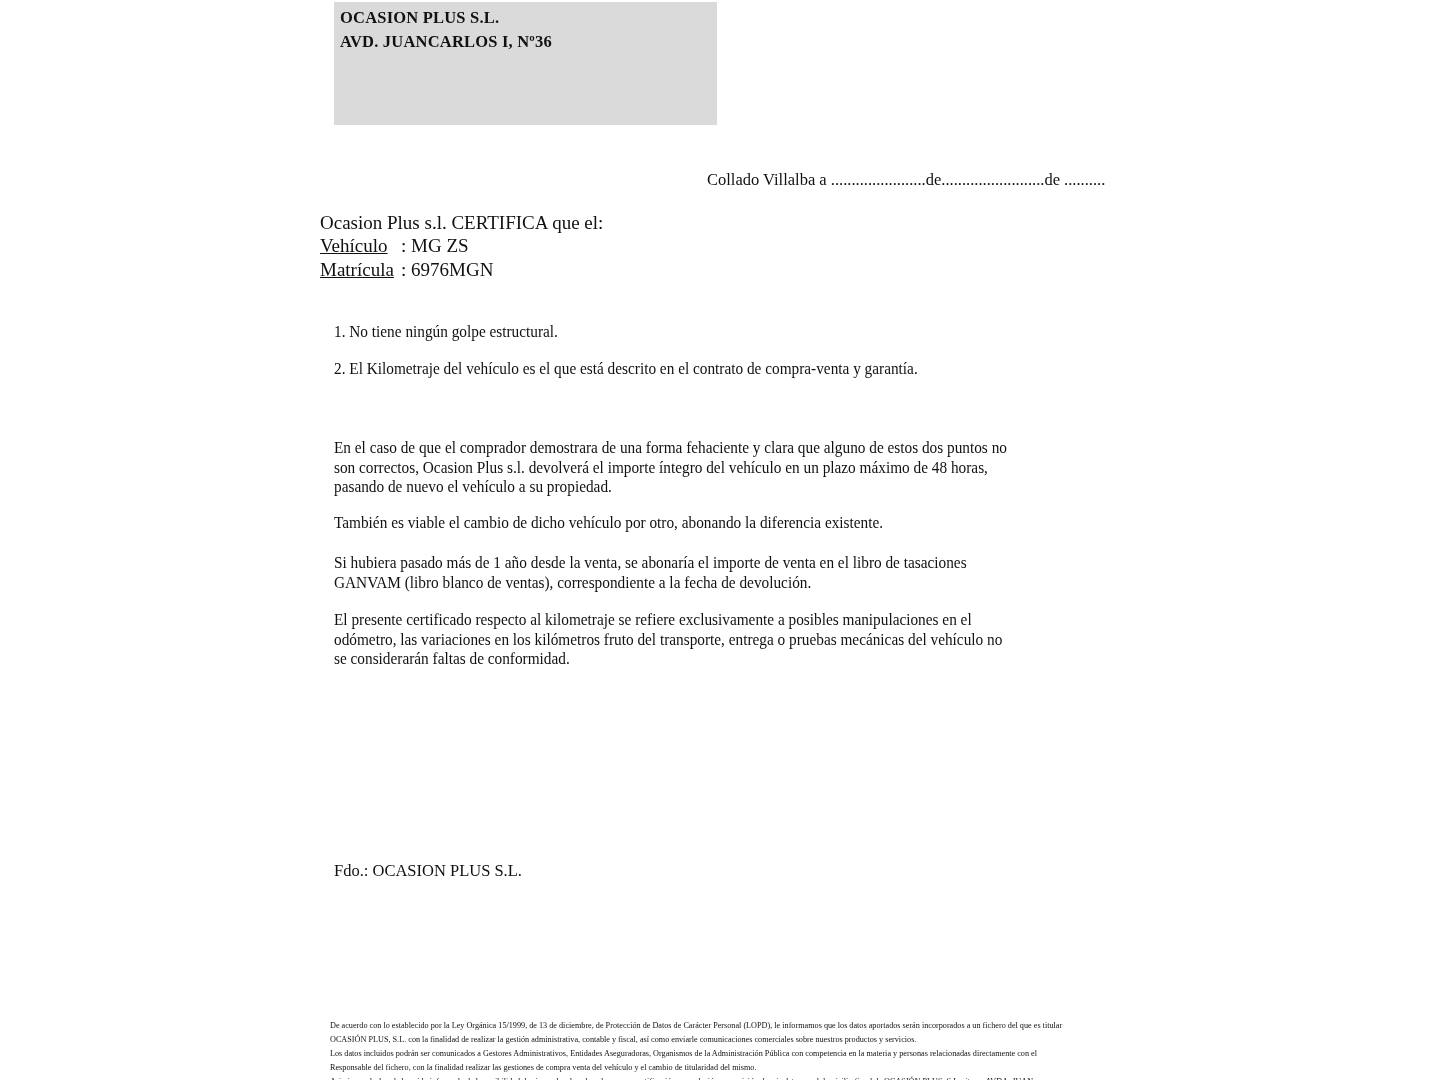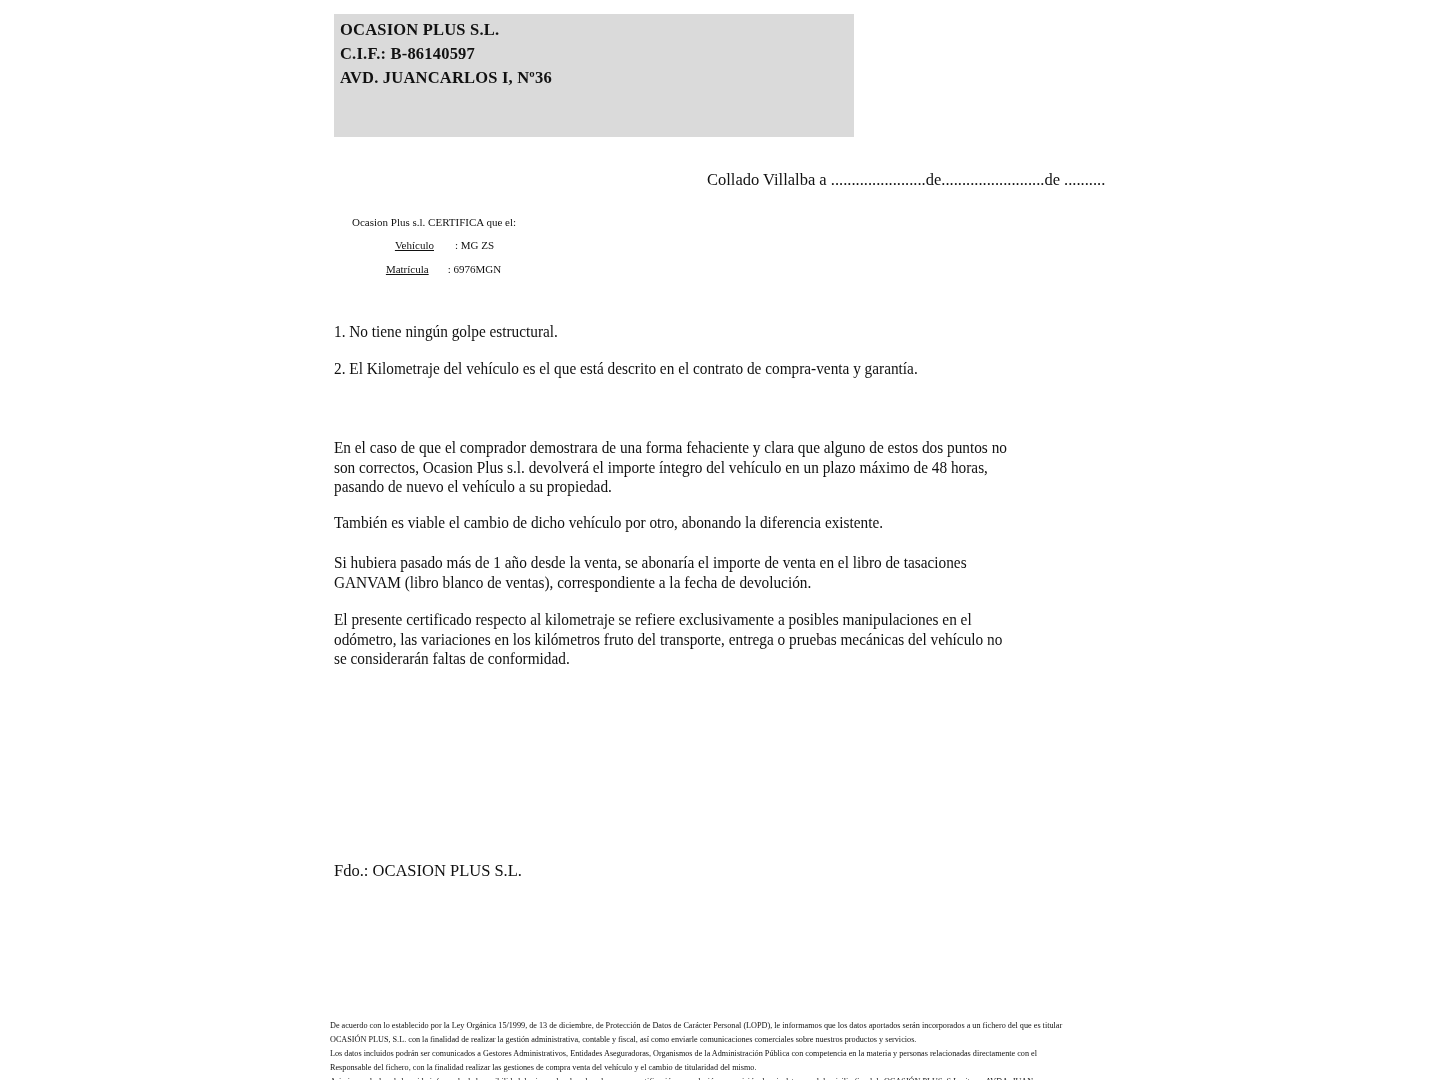--- a/index.html
+++ b/index.html
@@ -15,45 +15,44 @@
     font-family: "Liberation Serif", serif;
     color: #111111;
   }
   .page {
     position: absolute;
     inset: 0;
   }
   .header-box {
     position: absolute;
     left: 334px;
-    top: 14px;
-    width: 520px;
+    top: 2px;
+    width: 383px;
     height: 123px;
     background: #dadada;
     box-sizing: border-box;
     padding: 4px 0 0 6px;
     font-weight: 700;
     font-size: 16.5px;
     line-height: 24.2px;
     letter-spacing: 0.2px;
   }
   .date {
     position: absolute;
     left: 707px;
     top: 170px;
     font-size: 16.5px;
     white-space: pre;
   }
   .certify {
     position: absolute;
-    left: 352px;
+    left: 320px;
     top: 211px;
-    font-size: 11px;
+    font-size: 19px;
     line-height: 23.4px;
-    text-align: center;
   }
   .flabel {
     display: inline-block;
     width: 81px;
     text-decoration: underline;
   }
   .condensed {
     position: absolute;
     left: 334px;
     font-size: 17px;
@@ -79,21 +78,20 @@
     letter-spacing: 0;
   }
 </style>
 </head>
 <body>
 
 <div class="page">
 
   <div class="header-box" style="background: rgb(218, 218, 218);">
     <div>OCASION PLUS S.L.</div>
-    <div>C.I.F.: B-86140597</div>
     <div>AVD. JUANCARLOS I, Nº36</div>
   </div>
 
   <div class="date">Collado Villalba a .......................de.........................de ..........</div>
 
   <div class="certify">
     <div>Ocasion Plus s.l. CERTIFICA que el:</div>
     <div><span class="flabel">Vehículo</span><span>:</span> <span>MG ZS</span></div>
     <div><span class="flabel">Matrícula</span><span>:</span> <span>6976MGN</span></div>
   </div>

